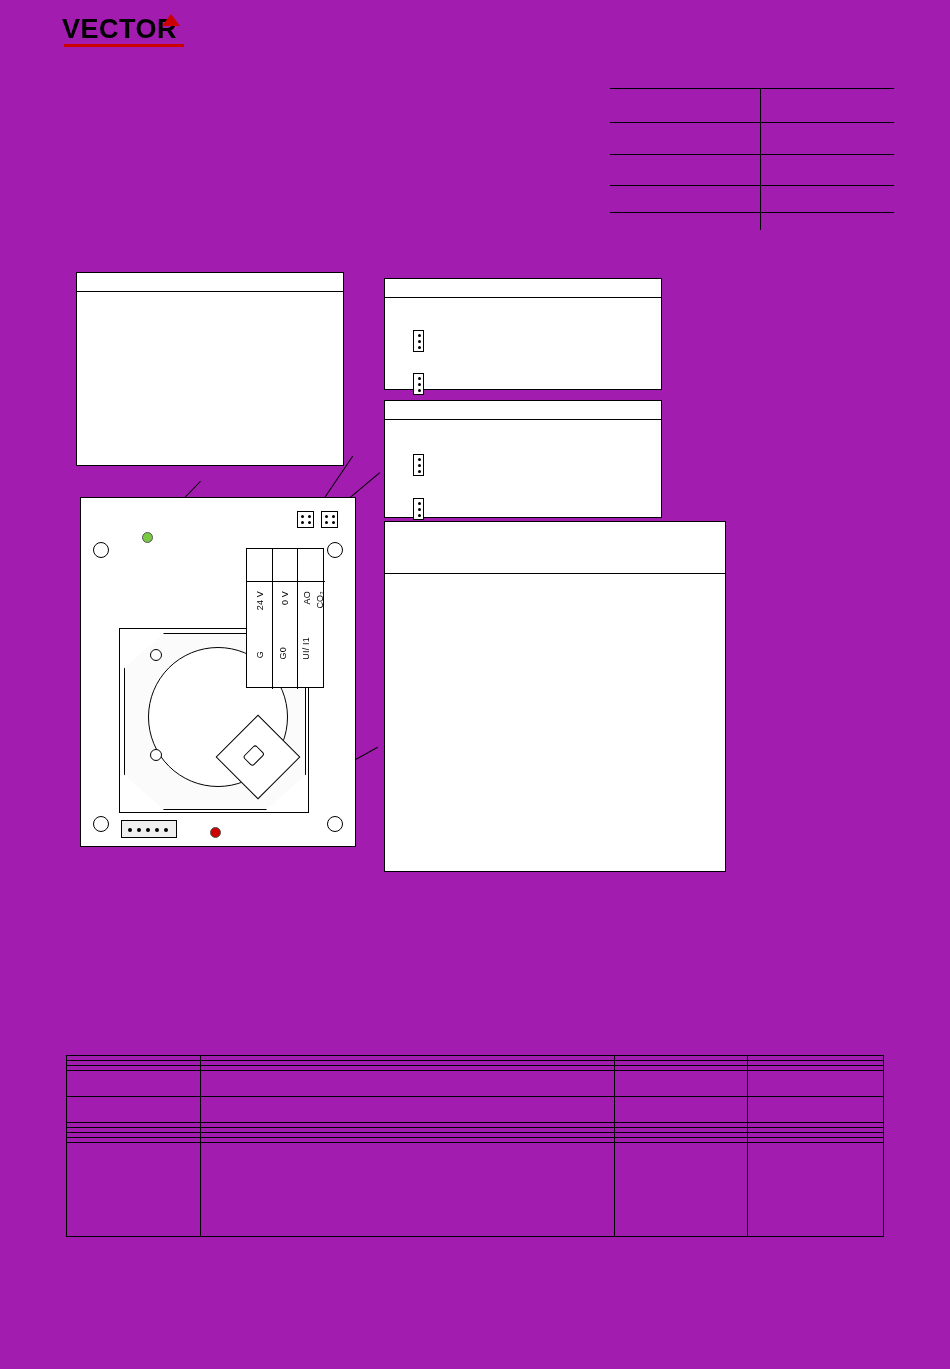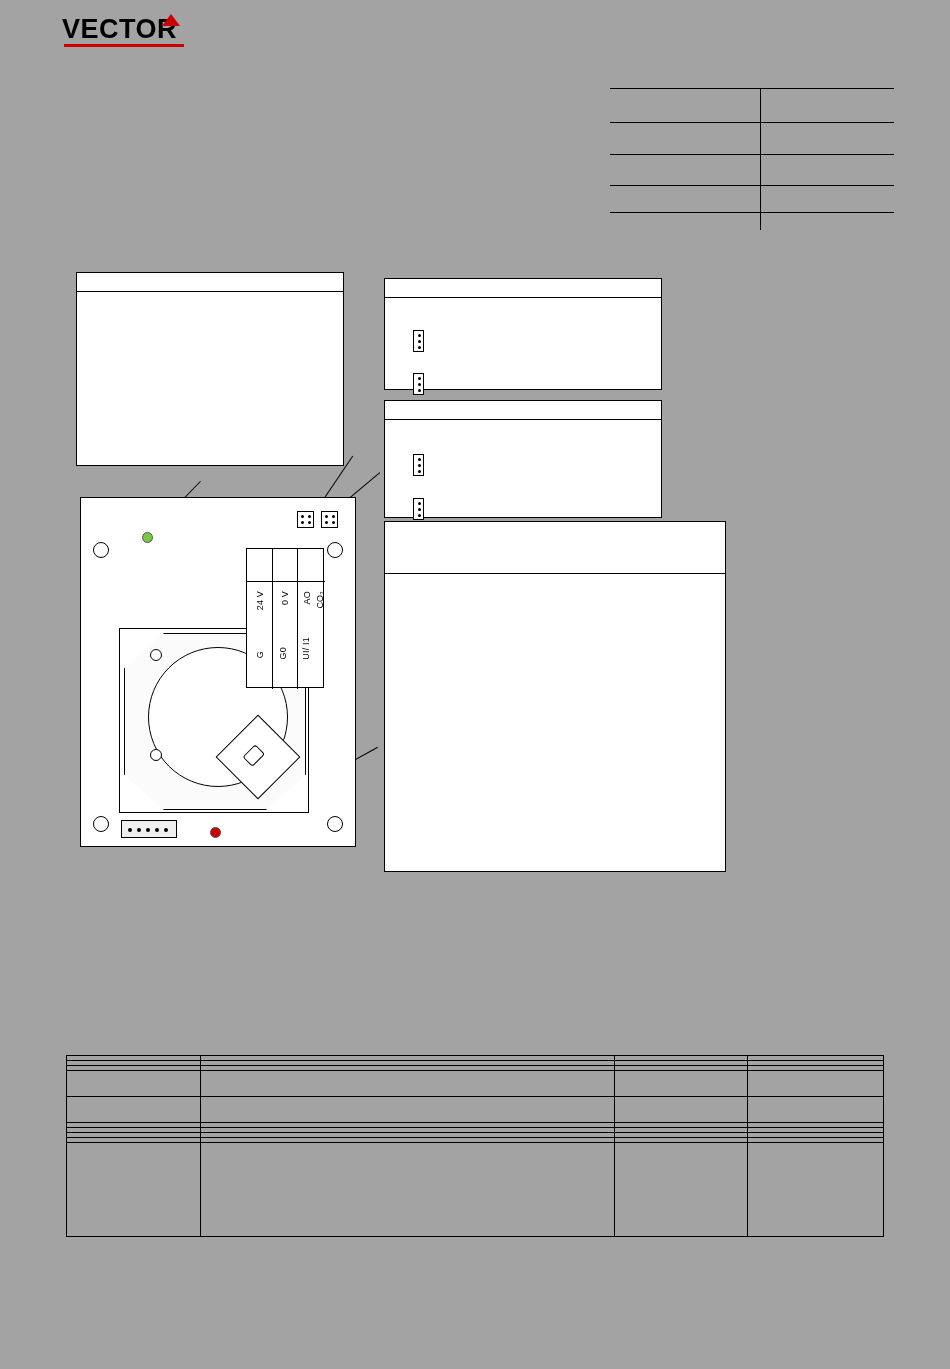--- a/index.html
+++ b/index.html
@@ -9,21 +9,21 @@
   }
   body {
     font-family: "Liberation Sans", sans-serif;
     color: #000000;
   }
   #page {
     position: relative;
     width: 950px;
     height: 1369px;
     overflow: hidden;
-    background: #a3a3a3;
+    background: #a21caf;
   }
 
   
   .logo {
     position: absolute;
     left: 62px;
     top: 14px;
     width: 200px;
     height: 40px;
   }

